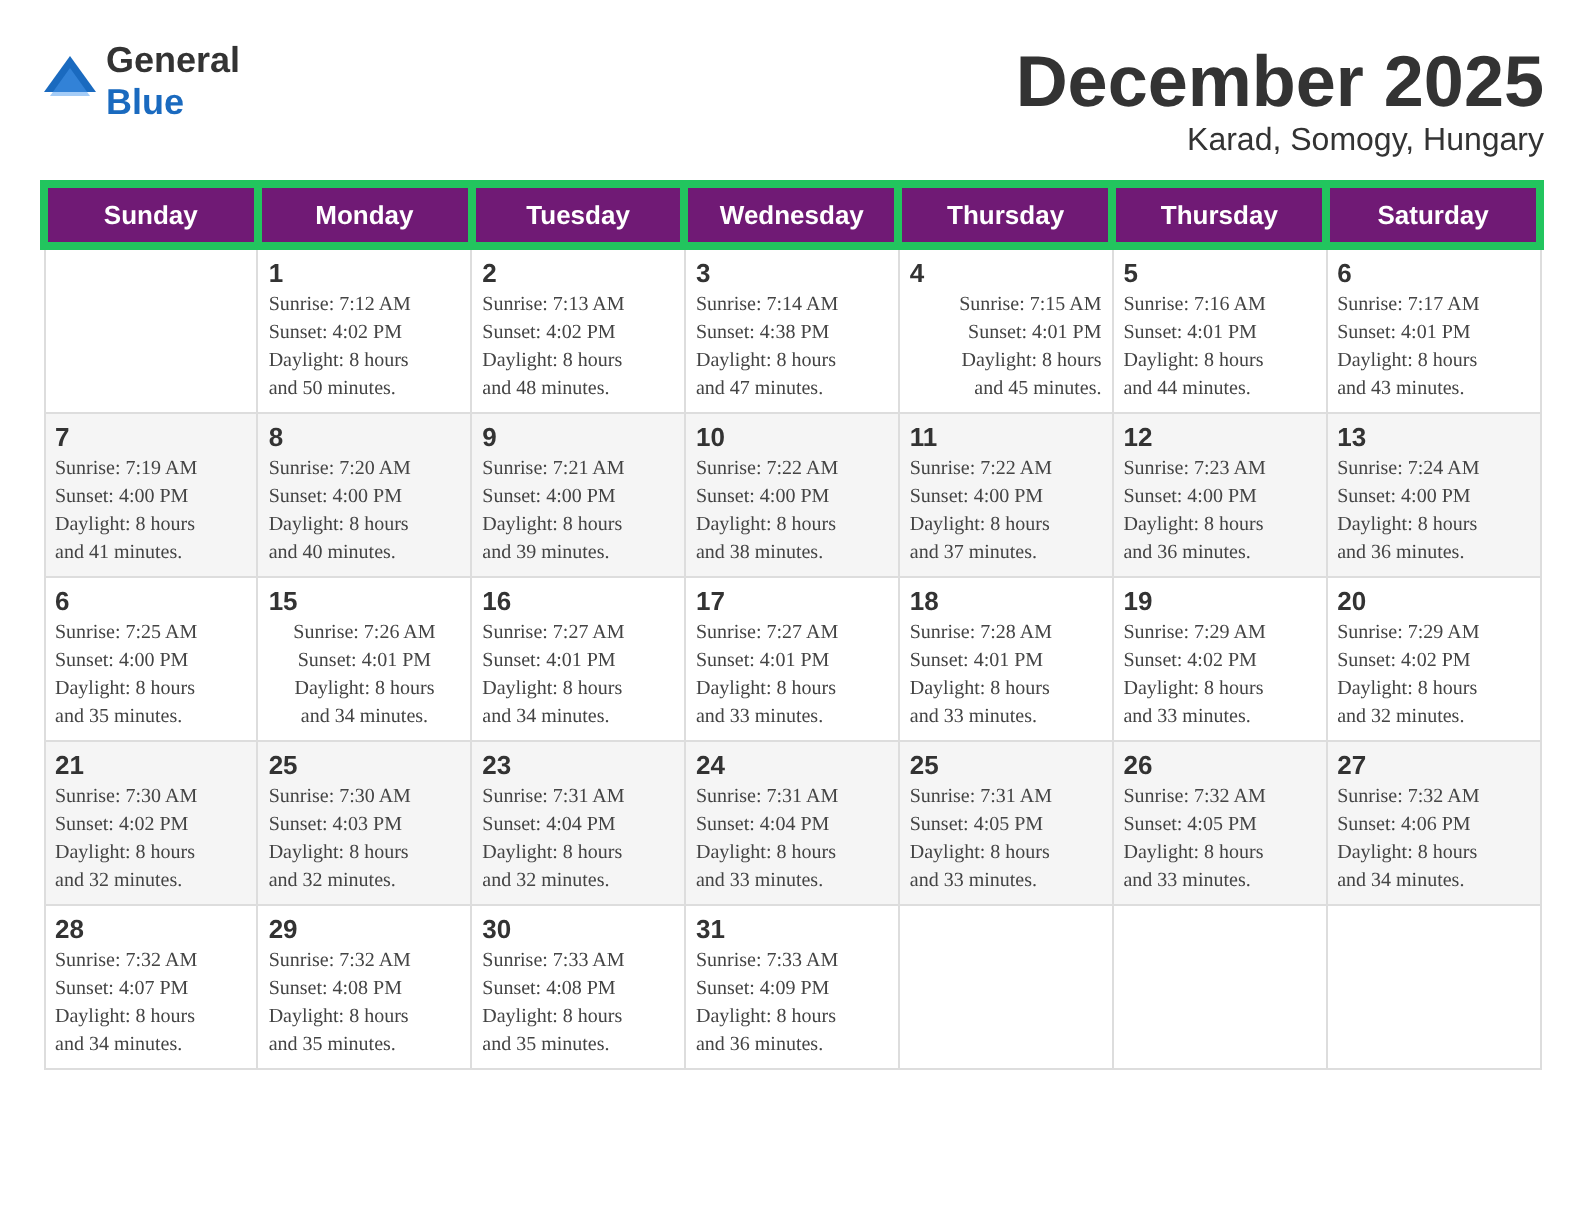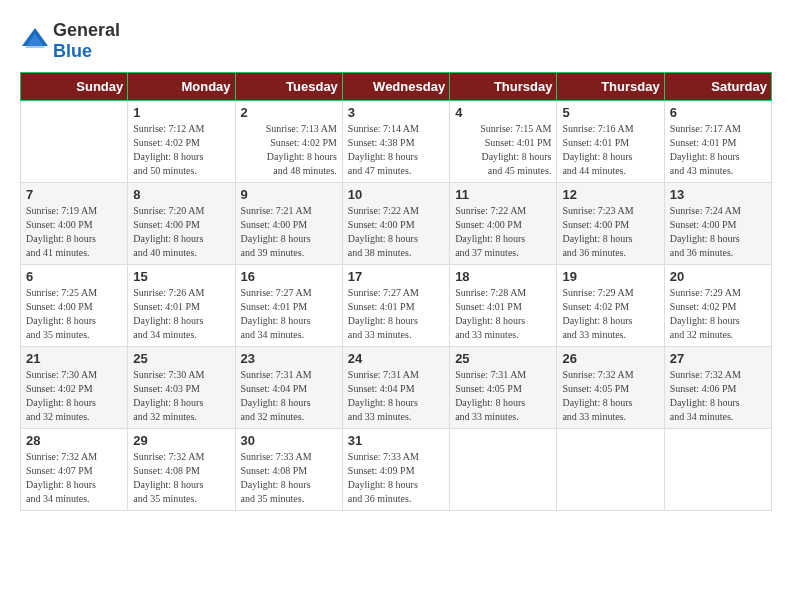--- a/index.html
+++ b/index.html
@@ -35,26 +35,26 @@
     }
     .location {
       font-size: 16px;
       color: #333;
     }
     .calendar {
       width: 100%;
       border-collapse: collapse;
     }
     .calendar th {
-      background: #7f1d1d;
+      background: #701a75;
       color: #fff;
       font-size: 13px;
       padding: 6px 4px;
-      text-align: right;
-      border: 1px solid #22c55e;
+      text-align: center;
+      border: 4px solid #22c55e;
     }
     .calendar td {
       vertical-align: top;
       border: 1px solid #ddd;
       padding: 4px 5px;
       font-size: 10.5px;
       color: #333;
       width: 107px;
       height: 80px;
     }
@@ -85,20 +85,22 @@
     <svg class="logo-icon" viewBox="0 0 30 30" xmlns="http://www.w3.org/2000/svg">
       <polygon points="15,2 28,20 2,20" fill="#1a6abf"></polygon>
       <polygon points="15,8 25,22 5,22" fill="#4a9aef" opacity="0.5"></polygon>
     </svg>
     <div>
       <span style="font-size:18px;font-weight:bold;color:#333;">General</span><br>
       <span style="font-size:18px;font-weight:bold;color:#1a6abf;">Blue</span>
     </div>
   </div>
   <div class="title-block">
+    <div class="month-title">December 2025</div>
+    <div class="location">Karad, Somogy, Hungary</div>
   </div>
 </div>
 
 <table class="calendar">
   <thead>
     <tr>
     <th>Sunday</th>
         <th>Monday</th>
         <th>Tuesday</th>
         <th>Wednesday</th>
@@ -112,21 +114,21 @@
         <td></td>
         <td>
           <span class="day-num">1</span>
           <div class="day-info" style="white-space: pre-line;">Sunrise: 7:12 AM
 Sunset: 4:02 PM
 Daylight: 8 hours
 and 50 minutes.</div>
         </td>
         <td>
           <span class="day-num">2</span>
-          <div class="day-info" style="white-space: pre-line; text-align: right;">Sunrise: 7:13 AM
+          <div class="day-info" style="white-space: pre-line;">Sunrise: 7:13 AM
 Sunset: 4:02 PM
 Daylight: 8 hours
 and 48 minutes.</div>
         </td>
         <td>
           <span class="day-num">3</span>
           <div class="day-info" style="white-space: pre-line;">Sunrise: 7:14 AM
 Sunset: 4:38 PM
 Daylight: 8 hours
 and 47 minutes.</div>
@@ -207,21 +209,21 @@
       <tr class="row-white">
         <td>
           <span class="day-num">6</span>
           <div class="day-info" style="white-space: pre-line;">Sunrise: 7:25 AM
 Sunset: 4:00 PM
 Daylight: 8 hours
 and 35 minutes.</div>
         </td>
         <td>
           <span class="day-num">15</span>
-          <div class="day-info" style="white-space: pre-line;">Sunrise: 7:26 AM
+          <div class="day-info" style="white-space: pre-line; text-align: center;">Sunrise: 7:26 AM
 Sunset: 4:01 PM
 Daylight: 8 hours
 and 34 minutes.</div>
         </td>
         <td>
           <span class="day-num">16</span>
           <div class="day-info" style="white-space: pre-line;">Sunrise: 7:27 AM
 Sunset: 4:01 PM
 Daylight: 8 hours
 and 34 minutes.</div>

